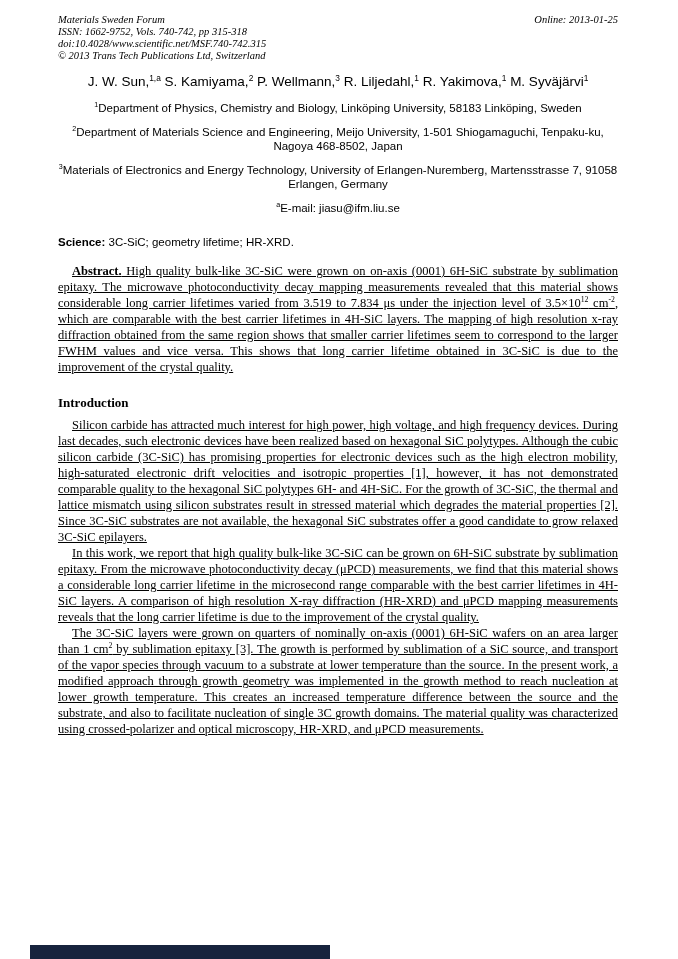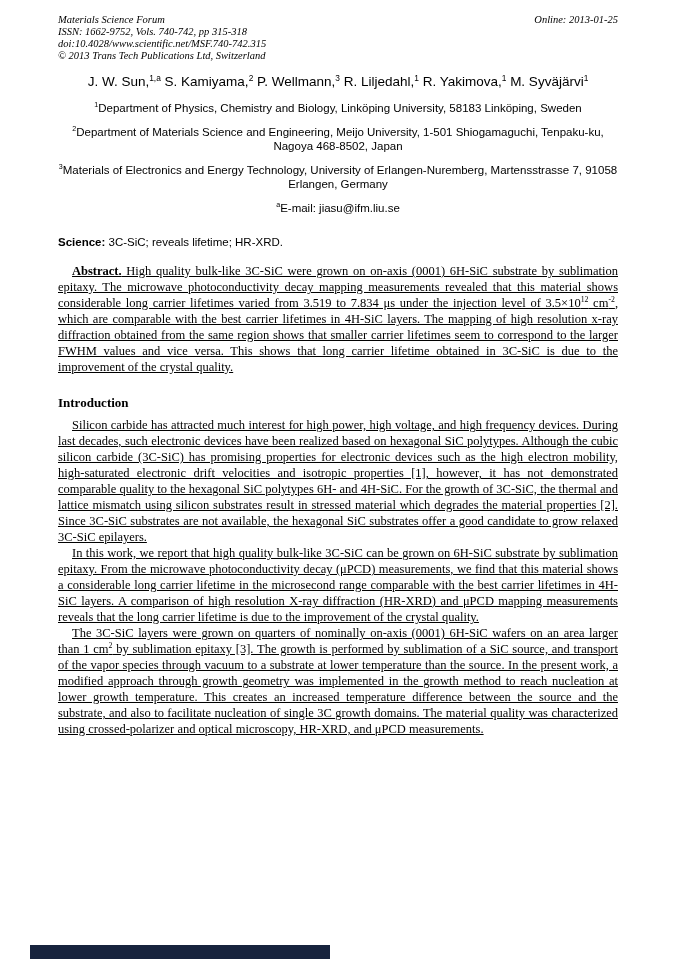--- a/index.html
+++ b/index.html
@@ -88,38 +88,38 @@
   }
 </style>
 </head>
 <body>
 
 <div class="page">
   <div class="content">
 
     <div class="header-row">
       <div class="header-left">
-        <div>Materials Science Forum</div>
+        <div>Materials Sweden Forum</div>
         <div>ISSN: 1662-9752, Vols. 740-742, pp 315-318</div>
         <div>doi:10.4028/www.scientific.net/MSF.740-742.315</div>
         <div>© 2013 Trans Tech Publications Ltd, Switzerland</div>
       </div>
       <div class="header-right">Online: 2013-01-25</div>
     </div>
 
 
     <div class="authors">J. W. Sun,<sup>1,a</sup> S. Kamiyama,<sup>2</sup> P. Wellmann,<sup>3</sup> R. Liljedahl,<sup>1</sup> R. Yakimova,<sup>1</sup> M. Syväjärvi<sup>1</sup></div>
 
     <div class="affiliation"><sup>1</sup>Department of Physics, Chemistry and Biology, Linköping University, 58183 Linköping, Sweden</div>
     <div class="affiliation"><sup>2</sup>Department of Materials Science and Engineering, Meijo University, 1-501 Shiogamaguchi, Tenpaku-ku, Nagoya 468-8502, Japan</div>
     <div class="affiliation"><sup>3</sup>Materials of Electronics and Energy Technology, University of Erlangen-Nuremberg, Martensstrasse 7, 91058 Erlangen, Germany</div>
     <div class="affiliation"><sup>a</sup>E-mail: jiasu@ifm.liu.se</div>
 
     <div class="keywords">
-      <span class="bold">Science:</span><span> 3C-SiC; reveals lifetime; HR-XRD.</span>
+      <span class="bold">Science:</span><span> 3C-SiC; geometry lifetime; HR-XRD.</span>
     </div>
 
     <p class="para abstract">
       <span class="bold">Abstract.</span><span> High quality bulk-like 3C-SiC were grown on on-axis (0001) 6H-SiC substrate by sublimation epitaxy. The microwave photoconductivity decay mapping measurements revealed that this material shows considerable long carrier lifetimes varied from 3.519 to 7.834 μs under the injection level of 3.5×10<sup>12</sup> cm<sup>-2</sup>, which are comparable with the best carrier lifetimes in 4H-SiC layers. The mapping of high resolution x-ray diffraction obtained from the same region shows that smaller carrier lifetimes seem to correspond to the larger FWHM values and vice versa. This shows that long carrier lifetime obtained in 3C-SiC is due to the improvement of the crystal quality.</span>
     </p>
 
     <h2 class="section-heading">Introduction</h2>
     <p class="para">Silicon carbide has attracted much interest for high power, high voltage, and high frequency devices.  During last decades, such electronic devices have been realized based on hexagonal SiC polytypes. Although the cubic silicon carbide (3C-SiC) has promising properties for electronic devices such as the high electron mobility, high-saturated electronic drift velocities and isotropic properties [1], however, it has not demonstrated comparable quality to the hexagonal SiC polytypes 6H- and 4H-SiC. For the growth of 3C-SiC, the thermal and lattice mismatch using silicon substrates result in stressed material which degrades the material properties [2]. Since 3C-SiC substrates are not available, the hexagonal SiC substrates offer a good candidate to grow relaxed 3C-SiC epilayers.</p>
     <p class="para">In this work, we report that high quality bulk-like 3C-SiC can be grown on 6H-SiC substrate by sublimation epitaxy. From the microwave photoconductivity decay (μPCD) measurements, we find that this material shows a considerable long carrier lifetime in the microsecond range comparable with the best carrier lifetimes in 4H-SiC layers. A comparison of high resolution X-ray diffraction (HR-XRD) and μPCD mapping measurements reveals that the long carrier lifetime is due to the improvement of the crystal quality.</p>
 

